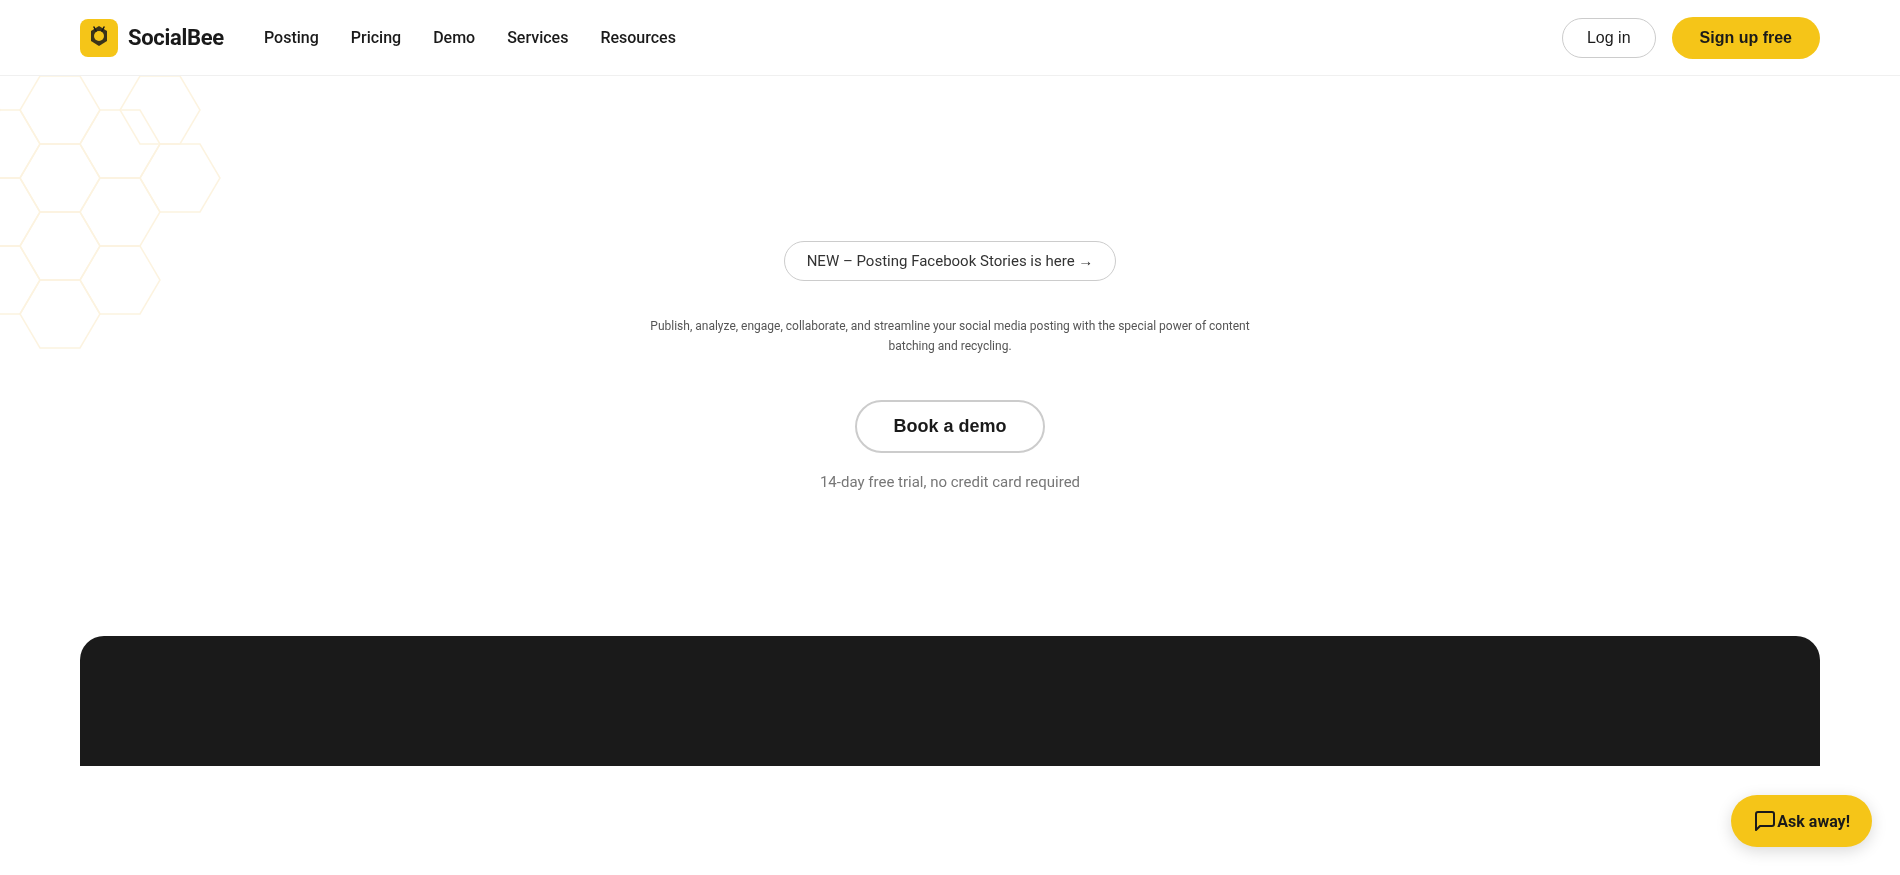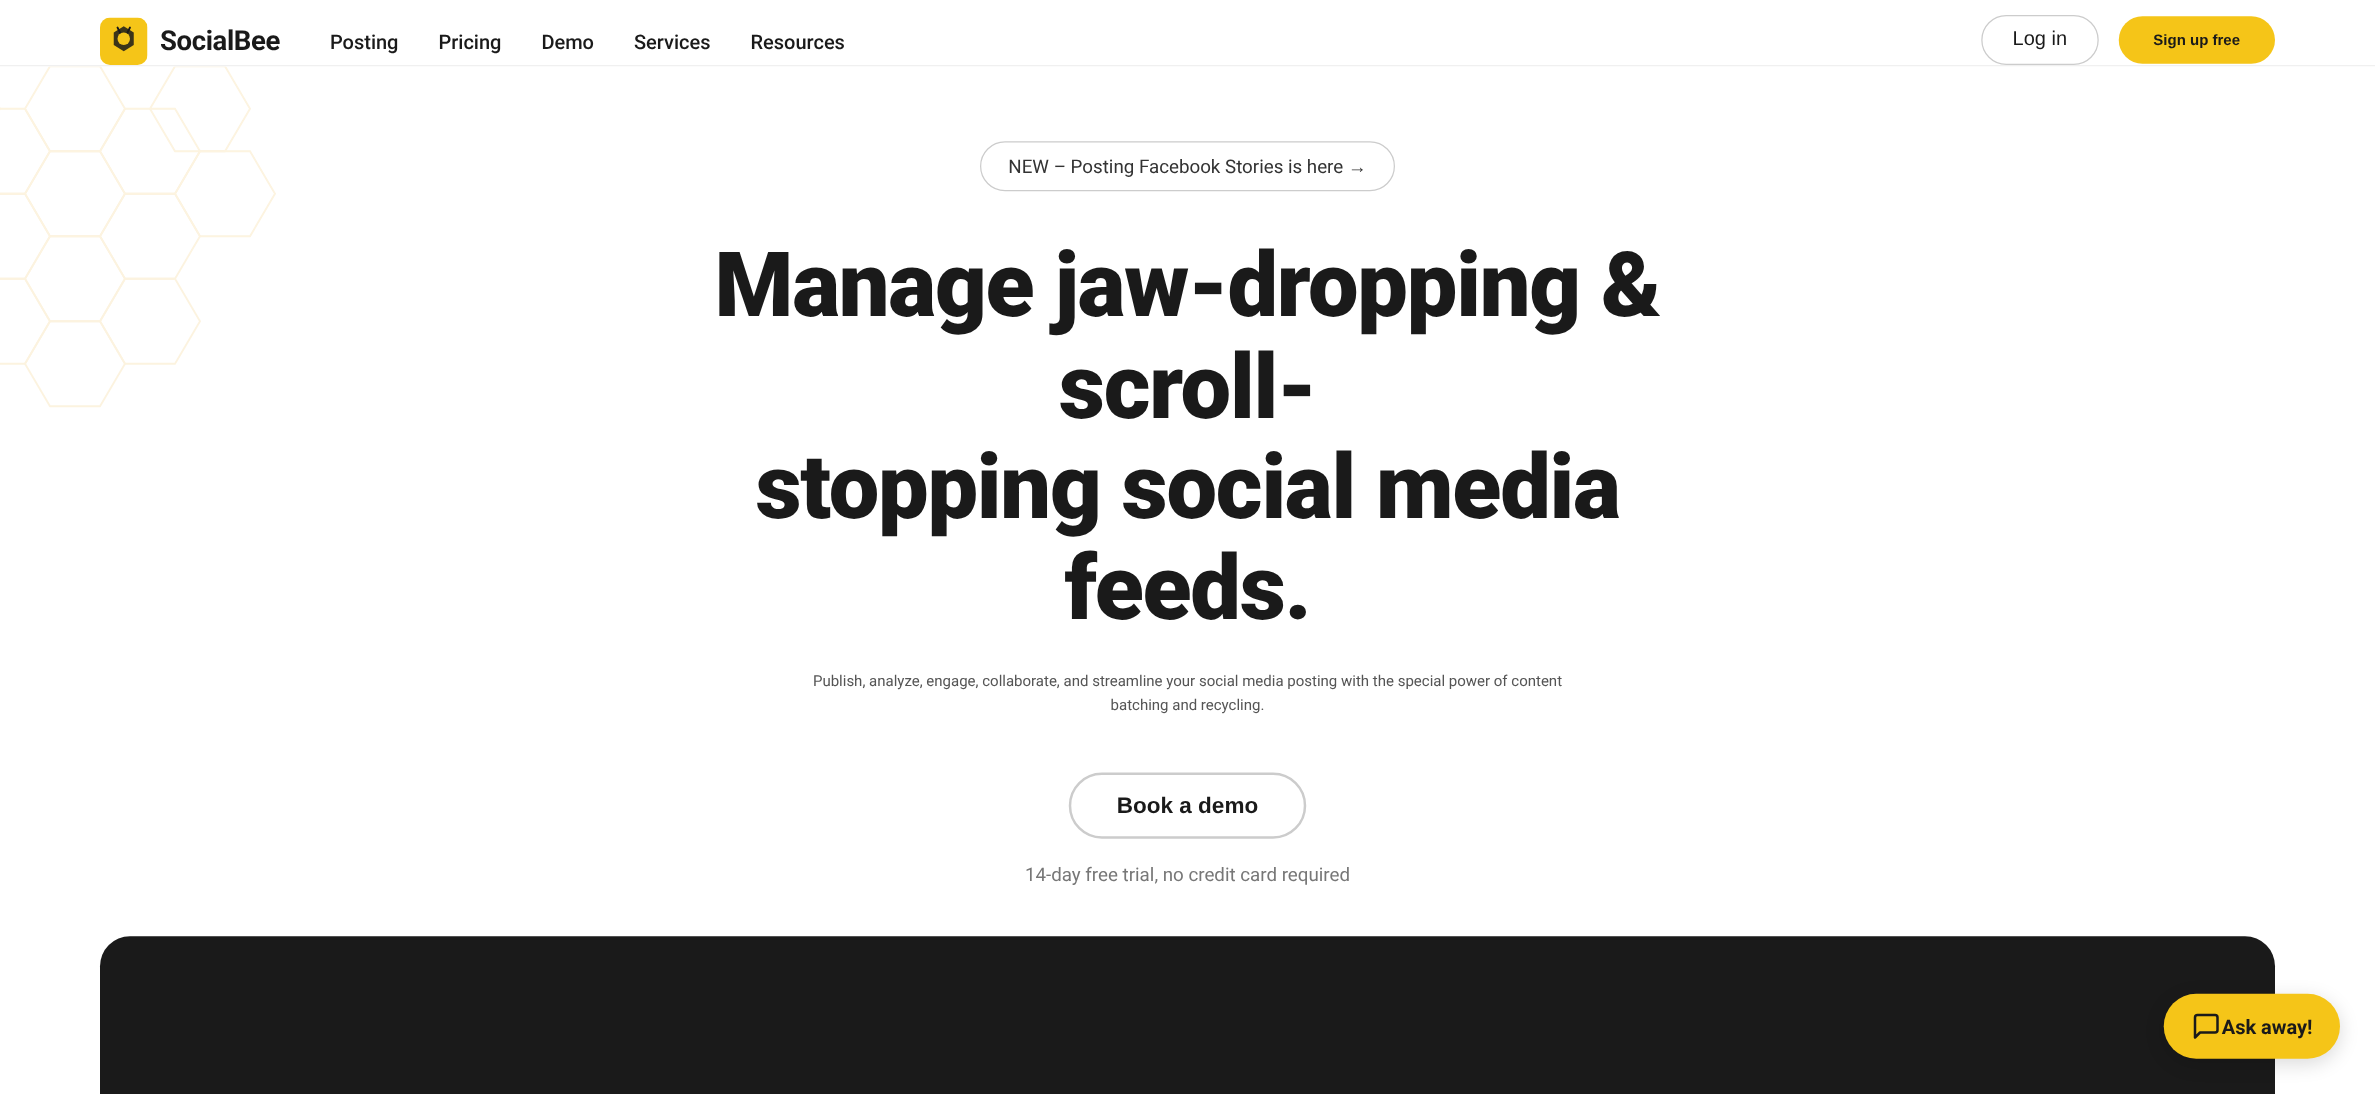--- a/index.html
+++ b/index.html
@@ -12,24 +12,24 @@
       font-family: -apple-system, BlinkMacSystemFont, 'Segoe UI', Roboto, sans-serif;
       background: #ffffff;
       width: 1900px;
       min-height: 875px;
       overflow-x: hidden;
     }
 
     
     .navbar {
       display: flex;
-      align-items: flex-end;
+      align-items: center;
       justify-content: space-between;
       padding: 0 80px;
-      height: 53px;
+      height: 76px;
       background: #ffffff;
       border-bottom: 1px solid #f0f0f0;
       position: relative;
       z-index: 10;
     }
 
     .navbar-left {
       display: flex;
       align-items: center;
       gap: 40px;
@@ -80,21 +80,21 @@
       font-weight: 500;
       color: #1a1a1a;
       background: none;
       border: 1px solid #cccccc;
       border-radius: 50px;
       padding: 10px 24px;
       cursor: pointer;
     }
 
     .btn-signup {
-      font-size: 12px;
+      font-size: 16px;
       font-weight: 700;
       color: #1a1a1a;
       background: #f5c518;
       border: none;
       border-radius: 50px;
       padding: 12px 28px;
       cursor: pointer;
     }
 
     
@@ -274,24 +274,20 @@
         <polygon points="40,200 80,200 100,234 80,268 40,268 20,234"></polygon>
         <polygon points="100,234 140,234 160,268 140,302 100,302 80,268"></polygon>
       </g>
     </svg>
   </div>
 
   <div class="announcement-badge">
     <span>NEW – Posting Facebook Stories is here →</span>
   </div>
 
-  <h1 class="hero-title">
-    <span>Manage jaw-dropping &amp; scroll-</span><br>
-    <span>stopping social media feeds.</span>
-  </h1>
 
   <p class="hero-subtitle">Publish, analyze, engage, collaborate, and streamline your social media posting with the special power of content batching and recycling.</p>
 
   <div class="hero-buttons">
     <button class="btn-cta-secondary">Book a demo</button>
   </div>
 
   <p class="trial-text">14-day free trial, no credit card required</p>
 </section>
 

